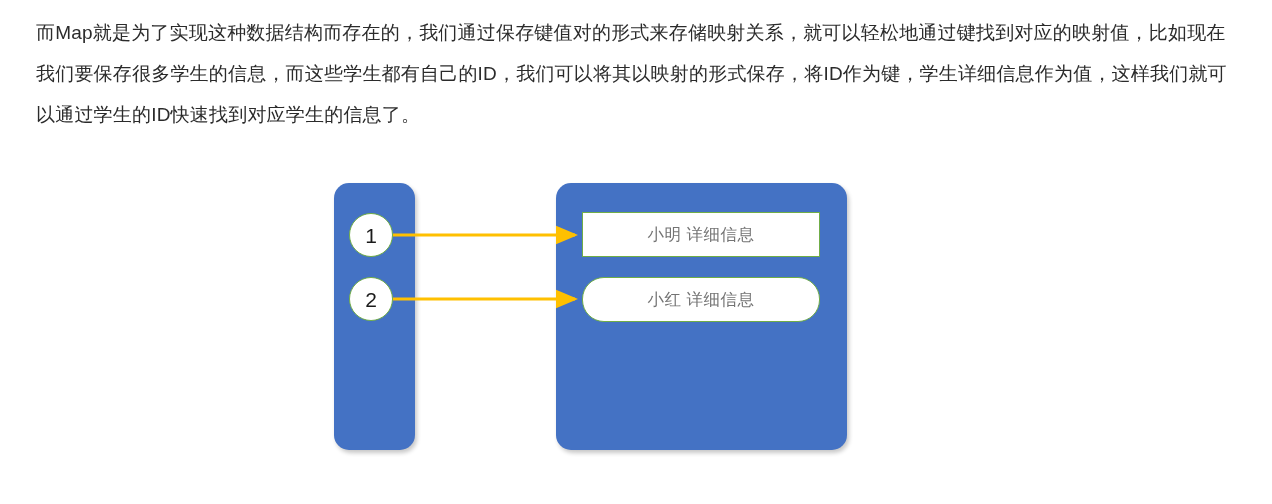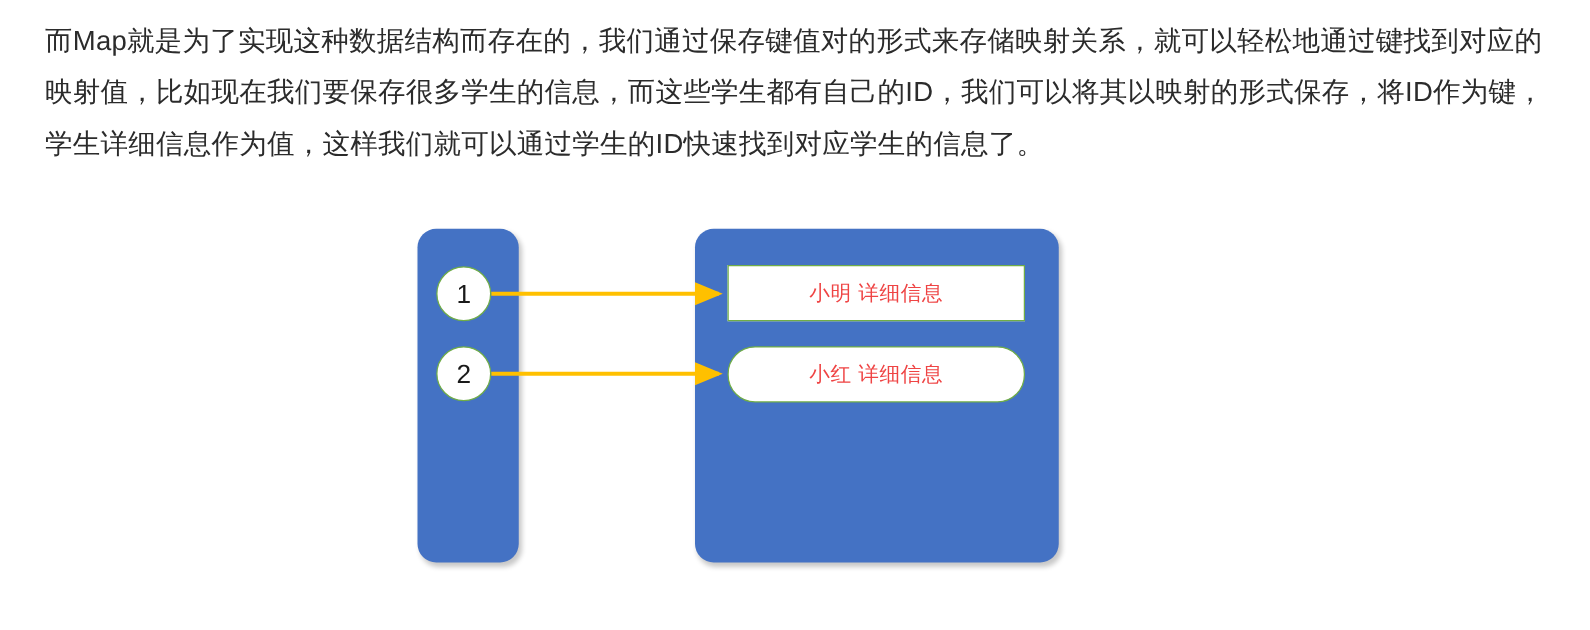--- a/index.html
+++ b/index.html
@@ -17,21 +17,21 @@
 
   
   .article {
     position: absolute;
     left: 36px;
     top: 12px;
     width: 1200px;
   }
   .article p {
     margin: 0;
-    font-size: 22px;
+    font-size: 19px;
     line-height: 41px;
     color: #2b2b2b;
     letter-spacing: 0.2px;
     text-align: left;
     white-space: normal;
   }
 
   
   .diagram {
     position: absolute;
@@ -81,21 +81,21 @@
   .key-circle-2 { left: 349px; top: 277px; }
 
   .value-box {
     position: absolute;
     background: #ffffff;
     border: 1.5px solid #70AD47;
     display: flex;
     align-items: center;
     justify-content: center;
     font-size: 16.5px;
-    color: #ef4444;
+    color: #737373;
     box-sizing: border-box;
     letter-spacing: 0.5px;
   }
   .value-box-1 {
     left: 582px;
     top: 212px;
     width: 238px;
     height: 45px;
   }
   .value-box-2 {

